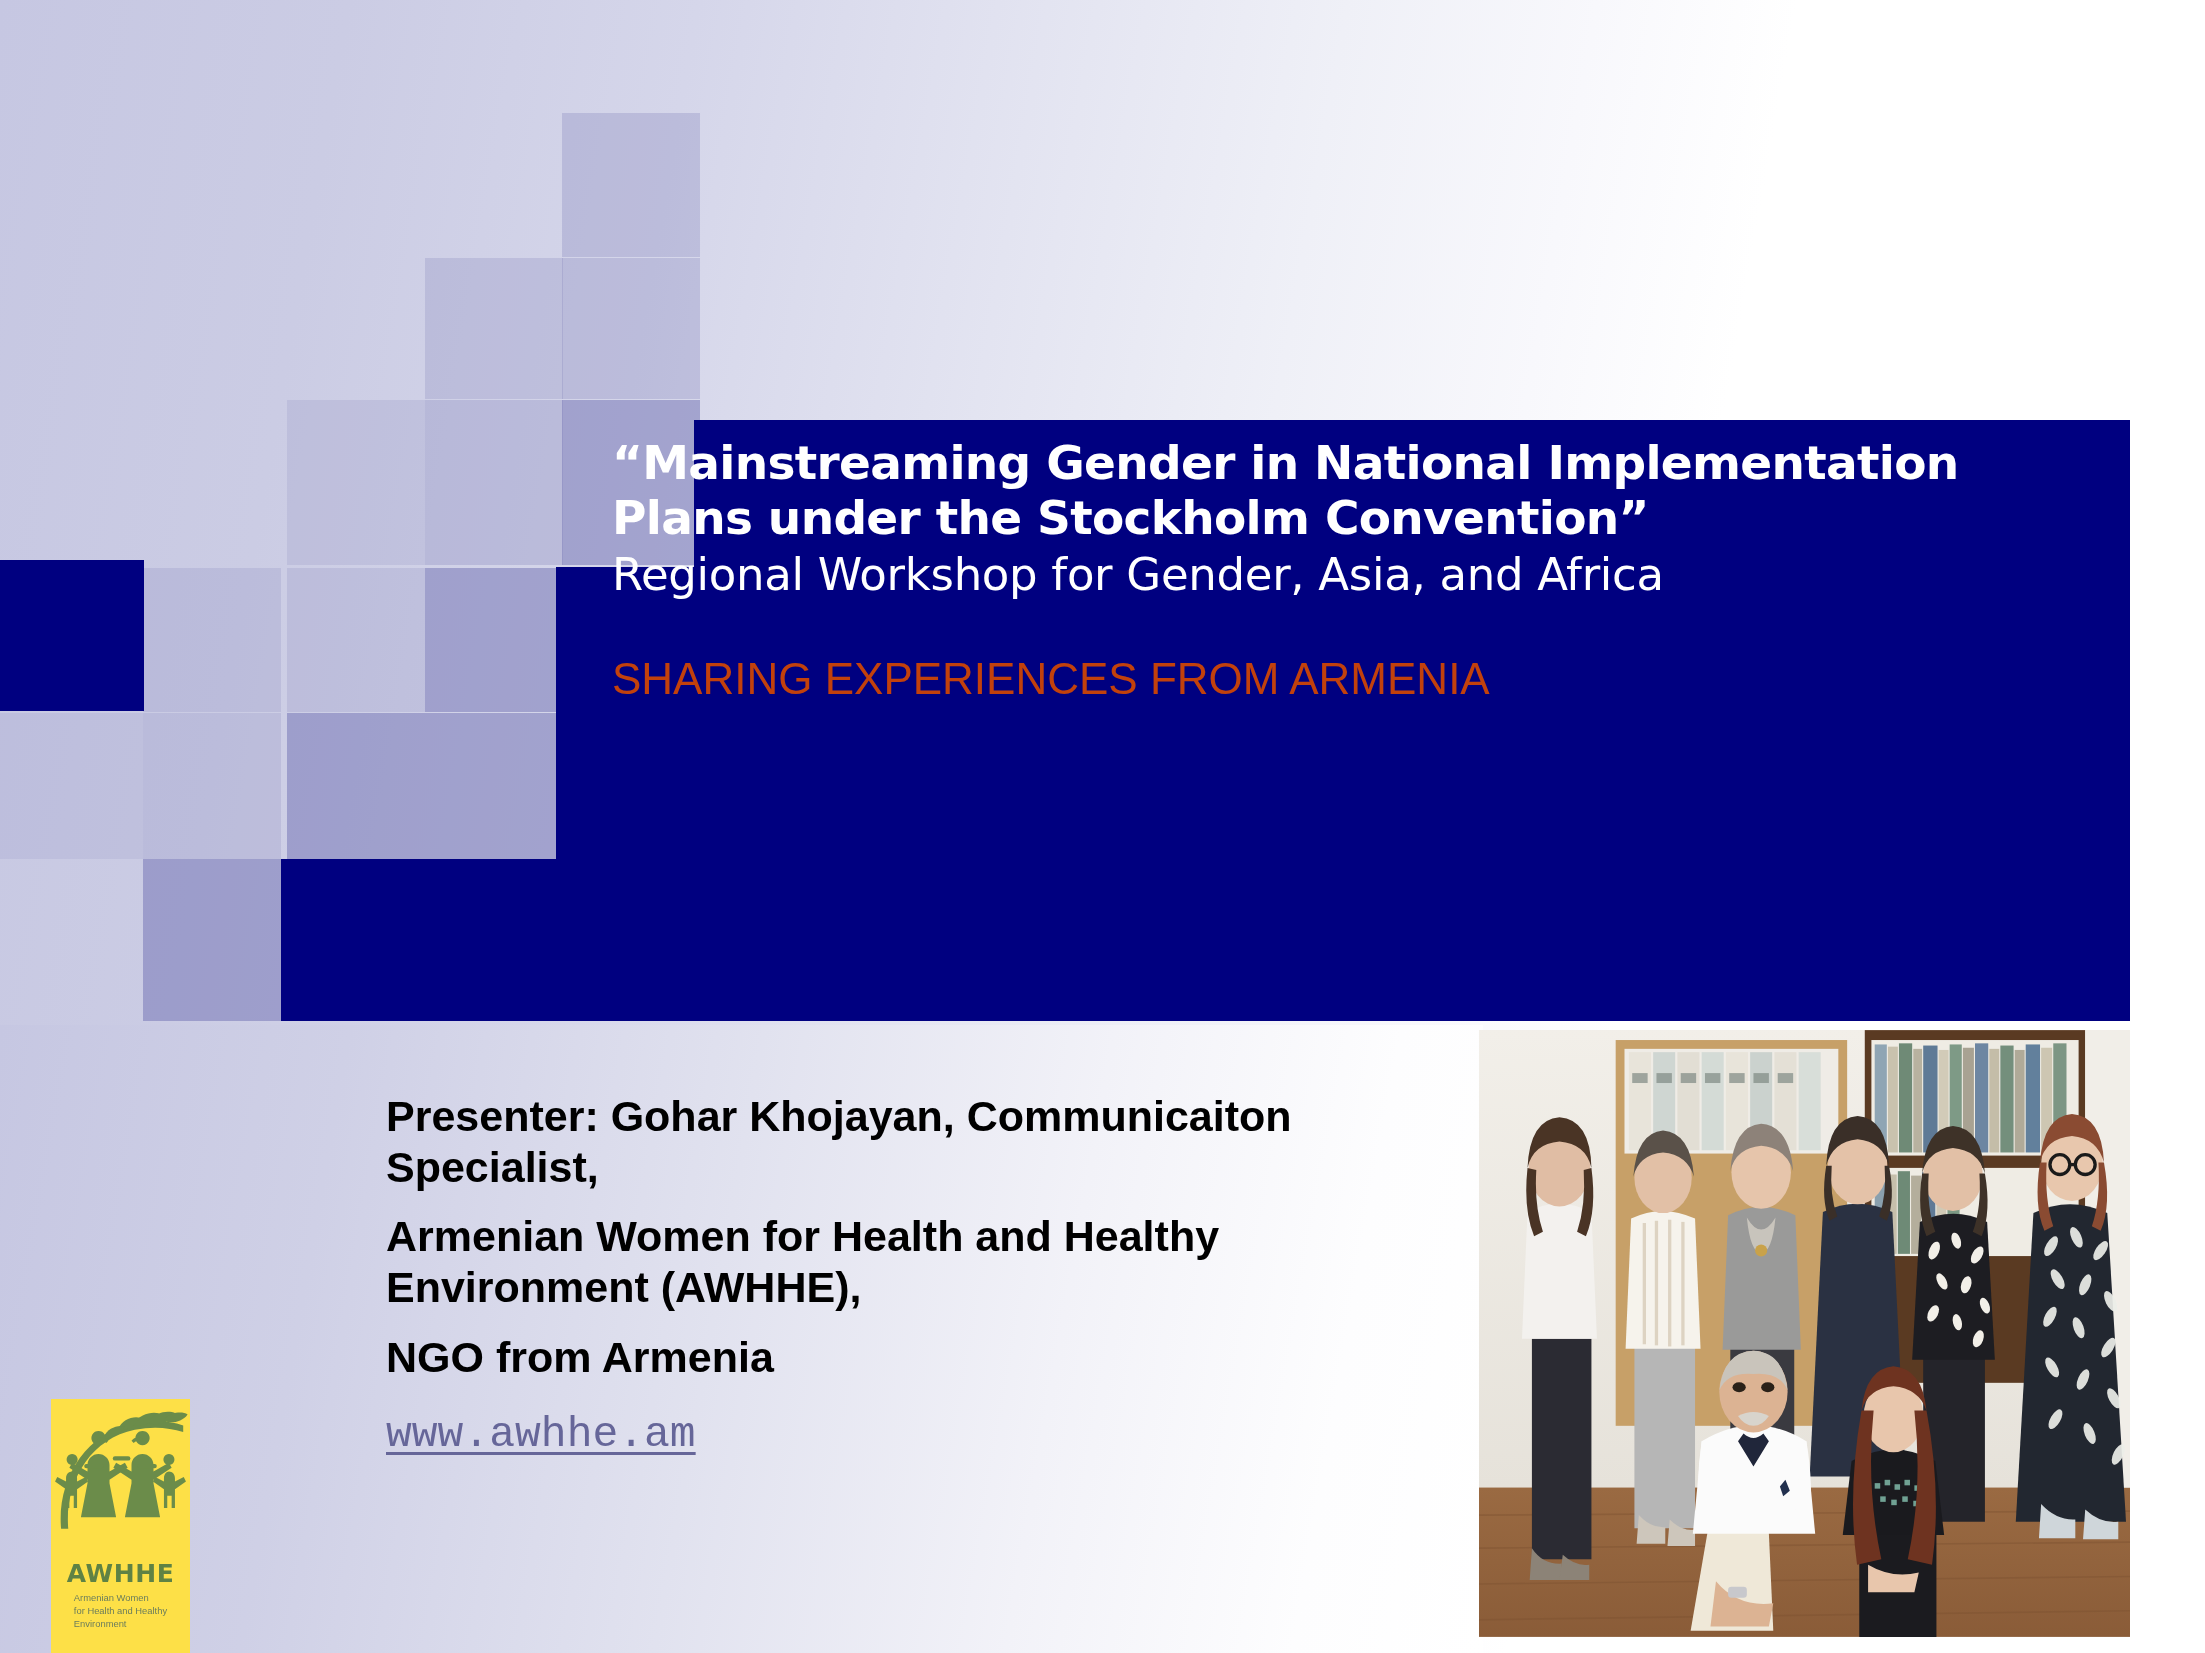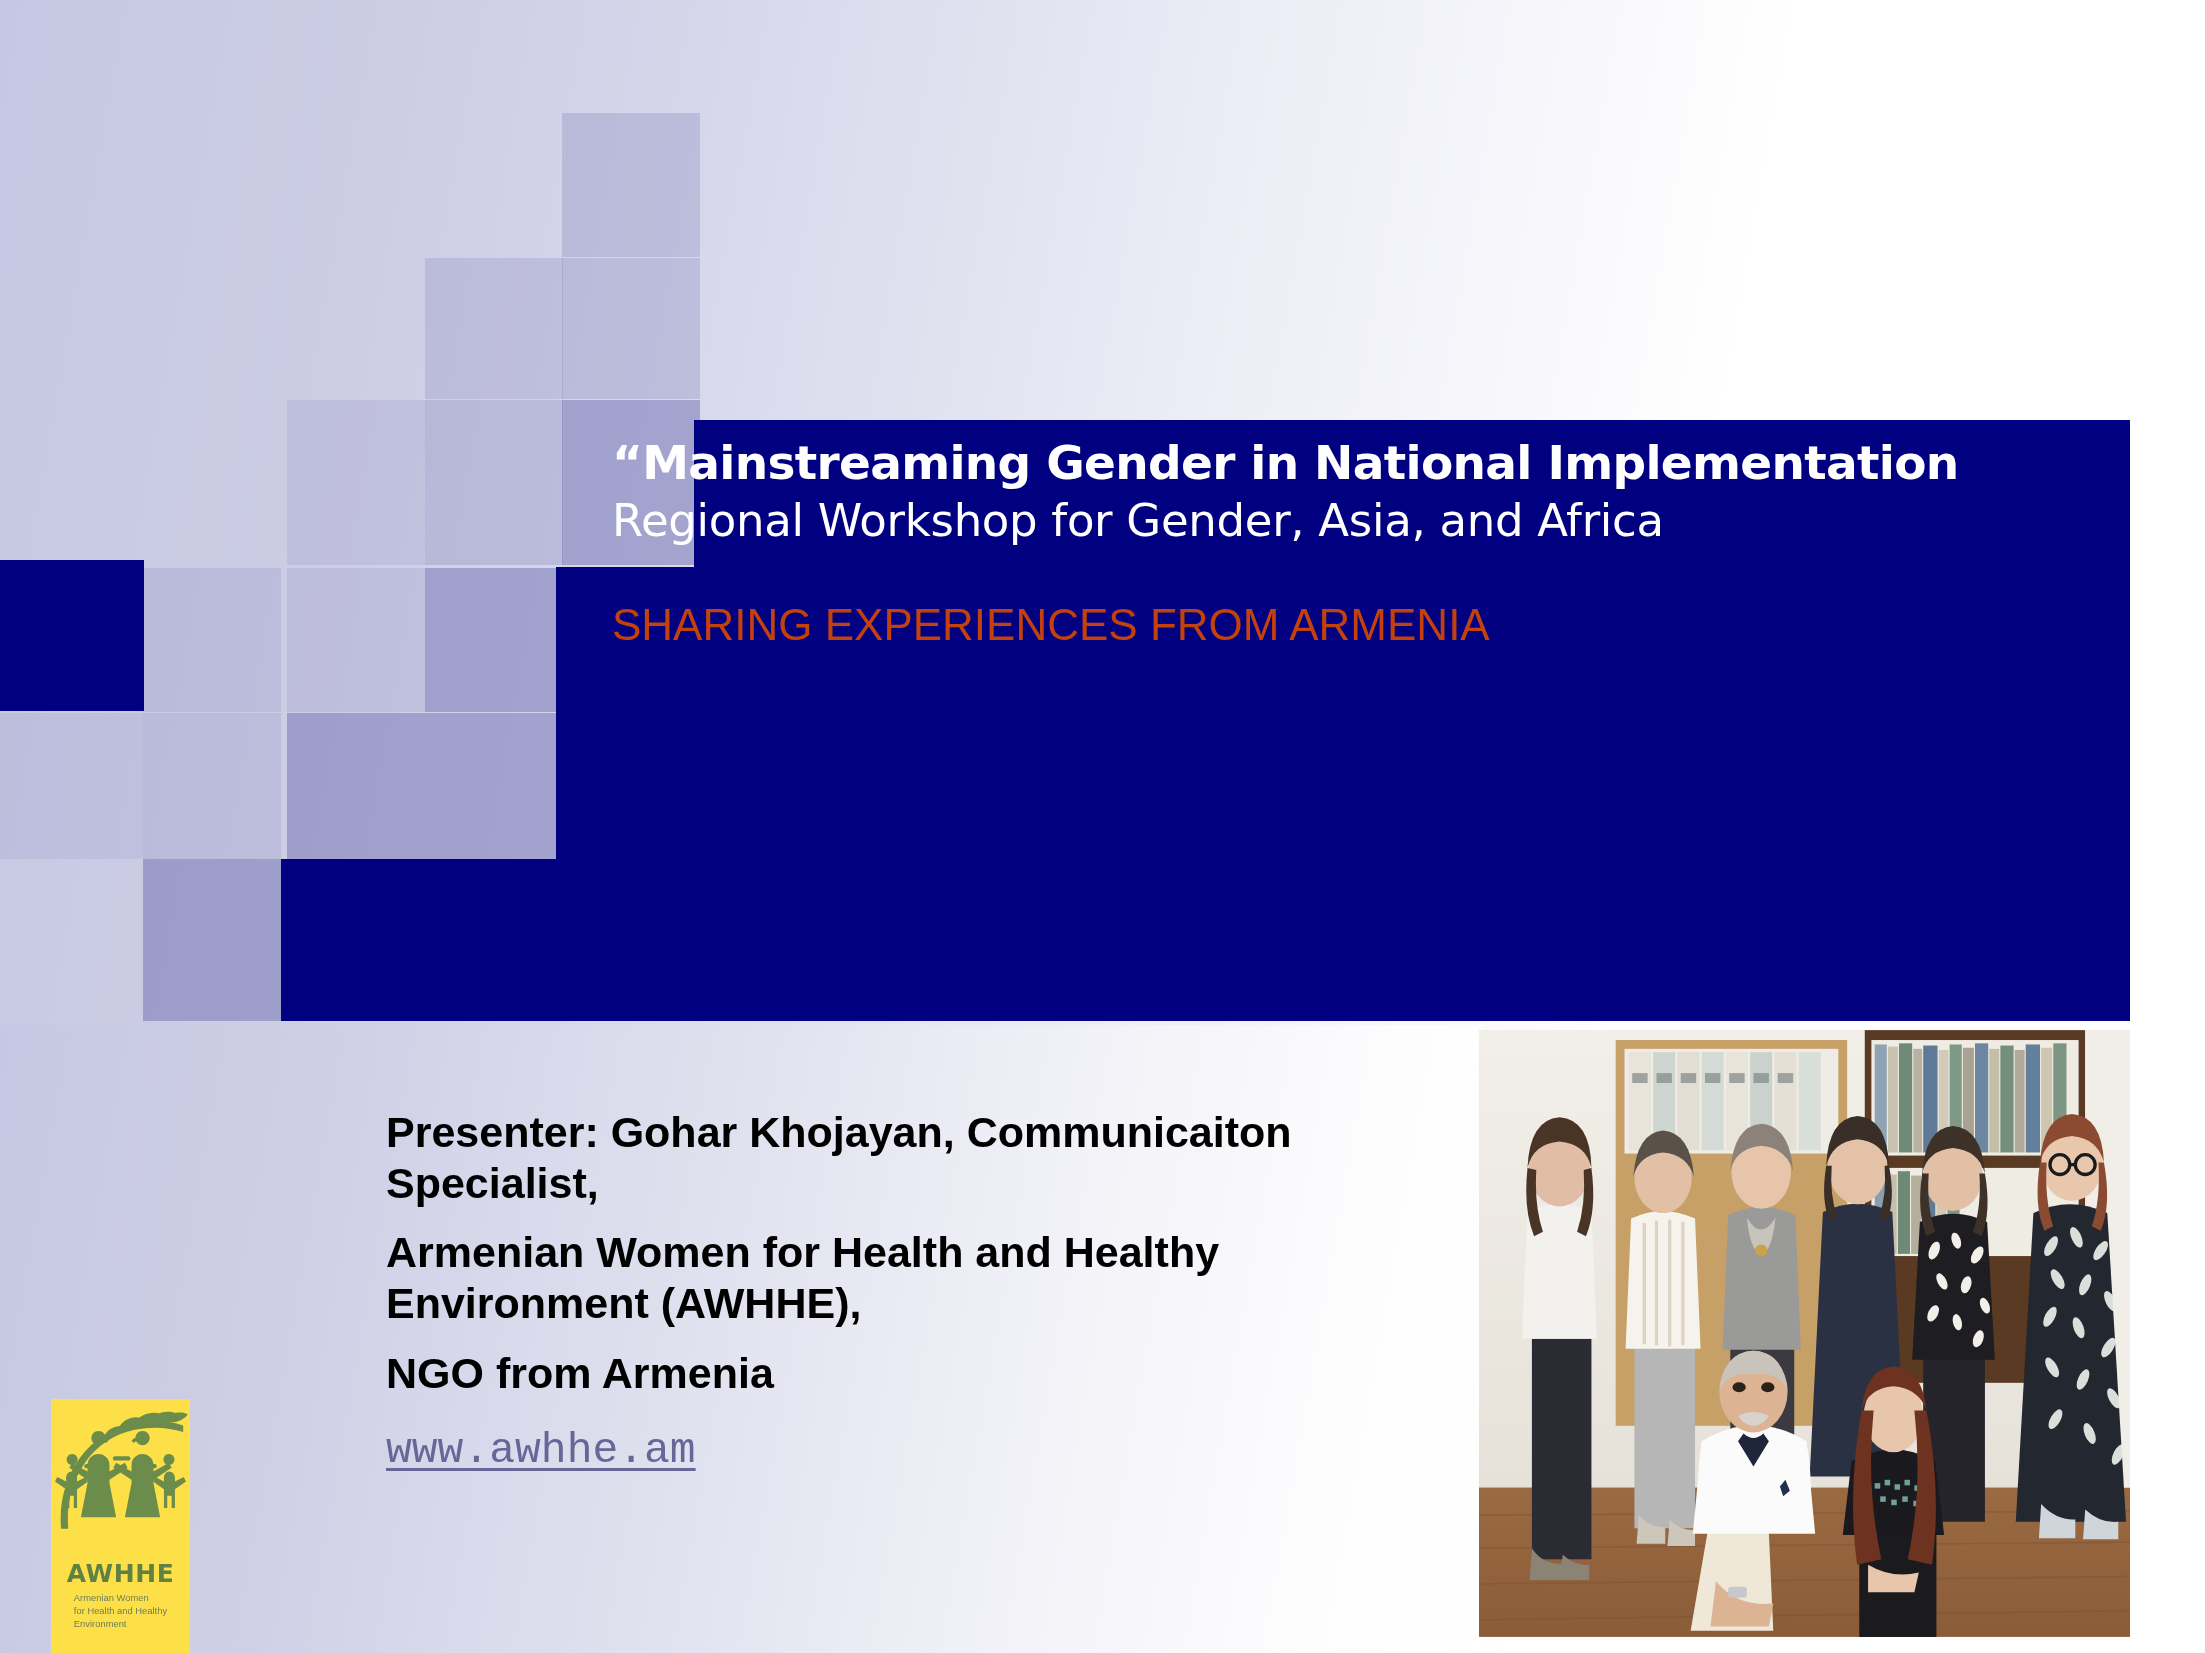--- a/index.html
+++ b/index.html
@@ -121,21 +121,20 @@
     margin-top: 5.5px;
     white-space: pre;
   }
 
   
   .presenter {
     position: absolute;
     left: 386px; top: 1091px;
     width: 1059px;
     z-index: 30;
-    margin-top: 16px;
   }
   .presenter p {
     margin: 0 0 19px 0;
     font-family: "Liberation Sans", sans-serif;
     font-weight: bold;
     font-size: 43px;
     line-height: 1.18;
     color: #000000;
   }
   .presenter .link {
@@ -217,20 +216,21 @@
   <div class="sq" style="left:143px;top:859px;width:138px;height:162px;background:rgba(105,105,175,0.47);"></div>
   <div class="sq" style="left:0px;top:713px;width:143px;height:146px;background:rgba(130,130,185,0.14);"></div>
 
   <div class="navy-left-chip"></div>
   <div class="navy-main"></div>
   <div class="navy-step"></div>
   <div class="navy-step2"></div>
 
   <div class="title-block">
     <div class="t-main">“Mainstreaming Gender in National Implementation</div>
+    <div class="t-main">Plans under the Stockholm Convention”</div>
     <div class="t-sub">Regional Workshop for Gender, Asia, and Africa</div>
     <div class="t-gap"></div>
     <div class="t-head2">SHARING EXPERIENCES FROM ARMENIA</div>
   </div>
 
   <div class="presenter">
     <p>Presenter: Gohar Khojayan, Communicaiton Specialist,</p>
     <p>Armenian Women for Health and Healthy Environment (AWHHE),</p>
     <p>NGO from Armenia</p>
     <a class="link">www.awhhe.am</a>

